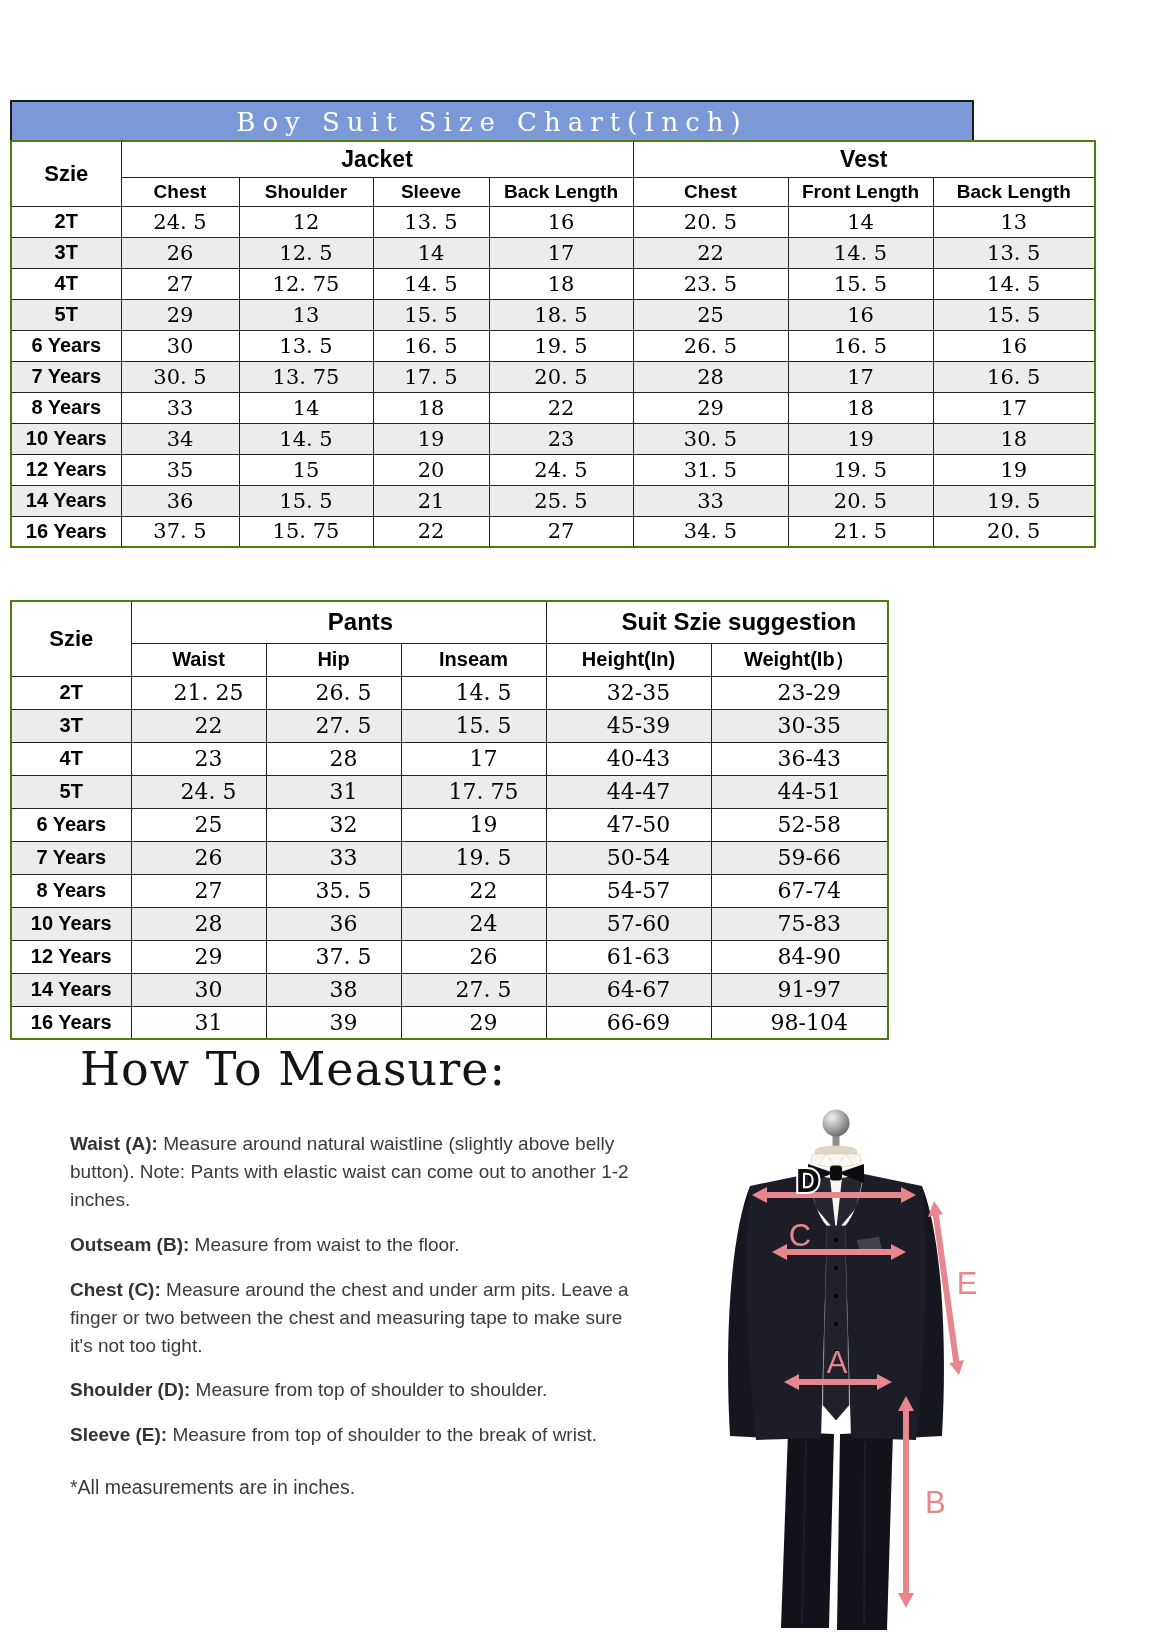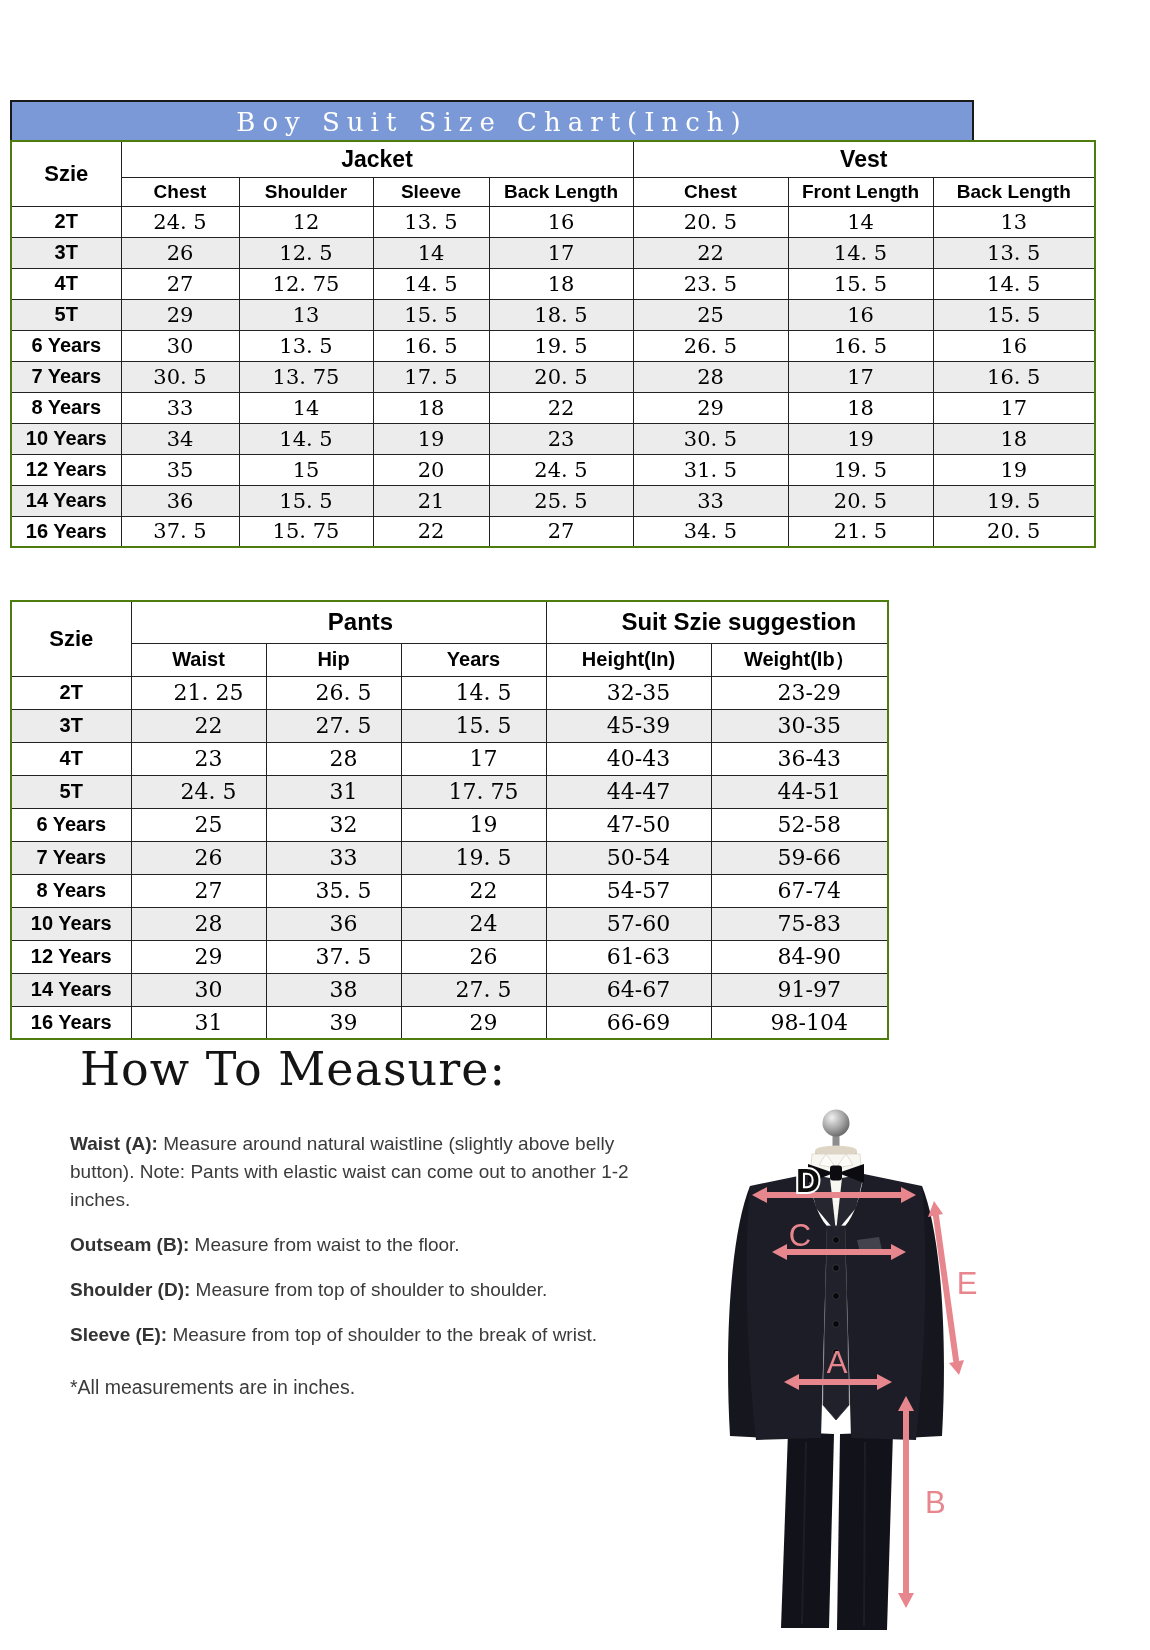--- a/index.html
+++ b/index.html
@@ -211,21 +211,21 @@
       </colgroup>
       <thead>
         <tr>
           <th class="size-head" rowspan="2">Szie</th>
           <th class="group-head" colspan="3">Pants</th>
           <th class="group-head" colspan="2">Suit Szie suggestion</th>
         </tr>
         <tr>
           <th class="sub-head">Waist</th>
           <th class="sub-head">Hip</th>
-          <th class="sub-head">Years</th>
+          <th class="sub-head">Inseam</th>
           <th class="sub-head">Height(In)</th>
           <th class="sub-head">Weight(Ib）</th>
         </tr>
       </thead>
       <tbody>
         <tr>
           <th class="size-cell">2T</th>
           <td>21. 25</td>
           <td>26. 5</td>
           <td>14. 5</td>
@@ -314,20 +314,21 @@
         </tr>
       </tbody>
     </table>
 </div>
 
 <div id="howto">
   <h1>How To Measure:</h1>
   <div id="howto-list">
       <p><b>Waist (A):</b> Measure around natural waistline (slightly above belly button). Note: Pants with elastic waist can come out to another 1-2 inches.</p>
       <p><b>Outseam (B):</b> Measure from waist to the floor.</p>
+      <p><b>Chest (C):</b> Measure around the chest and under arm pits. Leave a finger or two between the chest and measuring tape to make sure it's not too tight.</p>
       <p><b>Shoulder (D):</b> Measure from top of shoulder to shoulder.</p>
       <p><b>Sleeve (E):</b> Measure from top of shoulder to the break of wrist.</p>
     </div>
   <p id="footnote">*All measurements are in inches.</p>
 </div>
 
 <div id="figure">
   <svg width="430" height="570" viewBox="0 0 430 570" xmlns="http://www.w3.org/2000/svg">
     <defs>
       <radialGradient id="ballGrad" cx="35%" cy="30%" r="75%">

